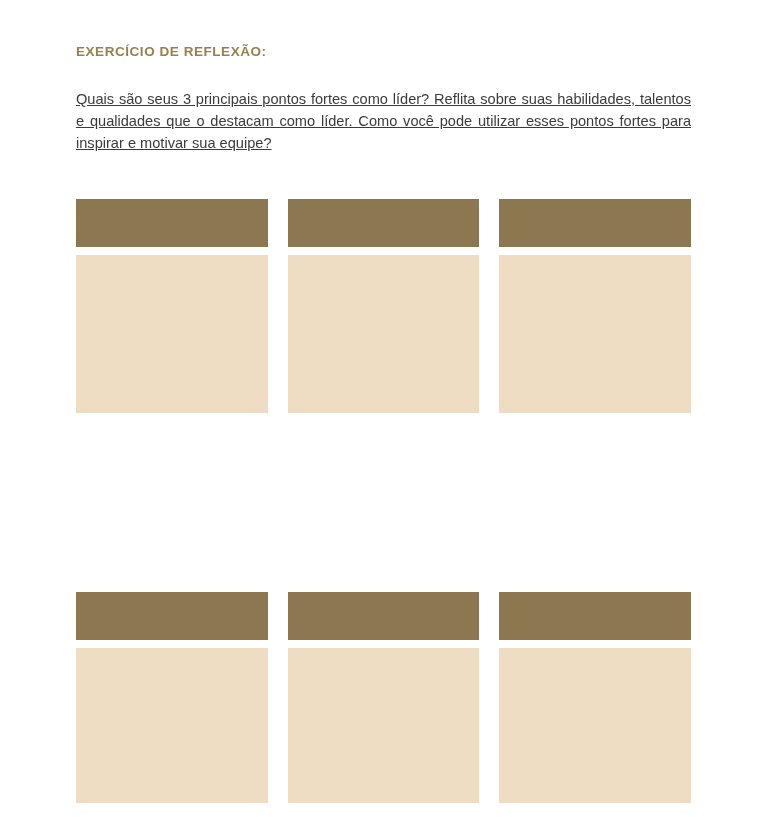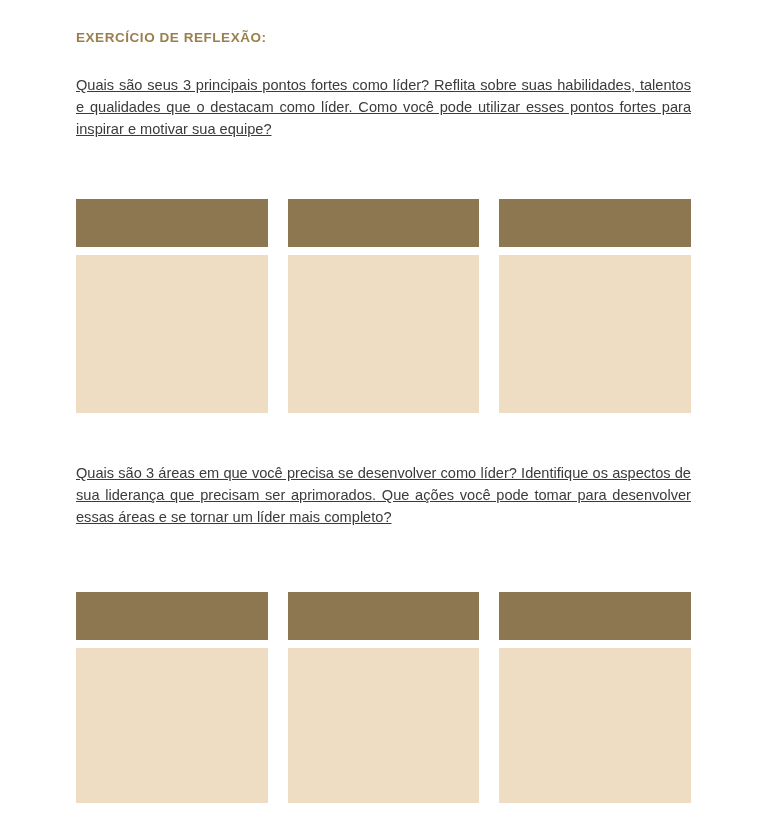--- a/index.html
+++ b/index.html
@@ -23,21 +23,21 @@
 
   .content {
     position: absolute;
     left: 76px;
     top: 0;
     width: 615px;
   }
 
   .exercise-heading {
     margin: 0;
-    padding-top: 30px;
+    padding-top: 44px;
     font-size: 13.5px;
     font-weight: bold;
     letter-spacing: 0.55px;
     color: #9a7f4e;
     line-height: 1.2;
   }
 
   .prompt {
     margin: 0;
     font-size: 14.6px;
@@ -104,23 +104,20 @@
       <div class="answer-field-box" placeholder=""></div>
     </div>
 
     <div class="answer-column">
       <div class="answer-label-box"></div>
       <div class="answer-field-box" placeholder=""></div>
     </div>
 
   </div>
 
-  <div class="block-two-text">
-    <p class="prompt second">Quais são 3 áreas em que você precisa se desenvolver como líder? Identifique os aspectos de sua liderança que precisam ser aprimorados. Que ações você pode tomar para desenvolver essas áreas e se tornar um líder mais completo?</p>
-  </div>
 
   <div class="answer-grid grid-two">
 
     <div class="answer-column">
       <div class="answer-label-box"></div>
       <div class="answer-field-box tall" placeholder=""></div>
     </div>
 
     <div class="answer-column">
       <div class="answer-label-box"></div>

